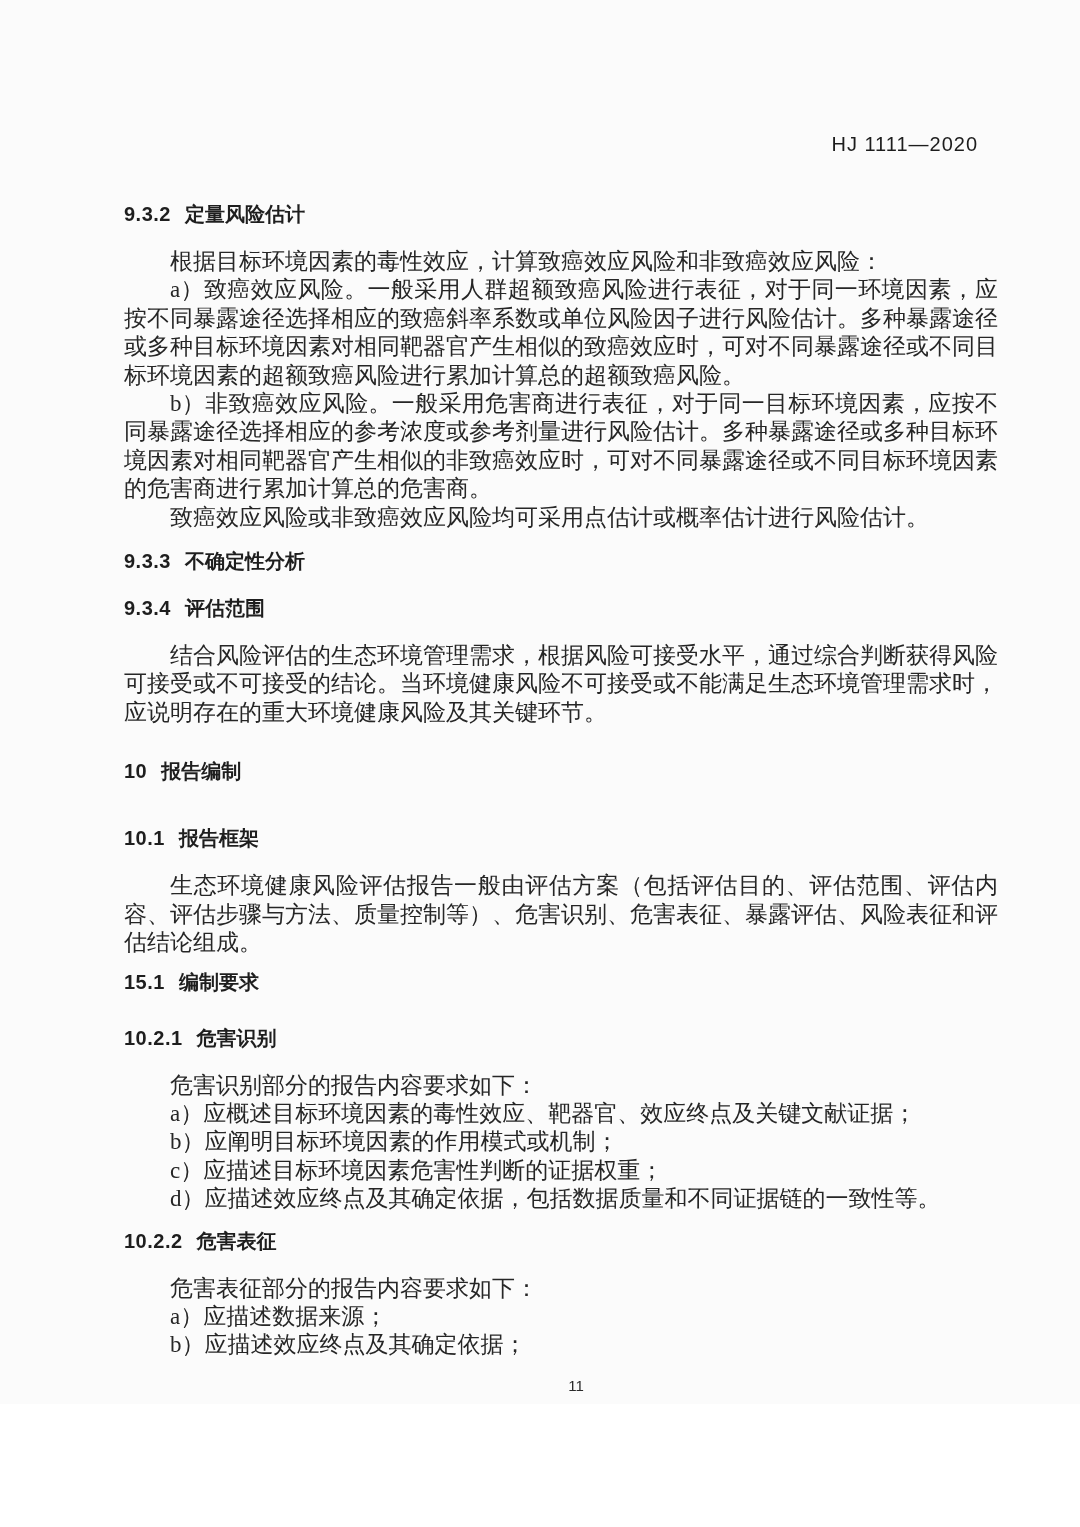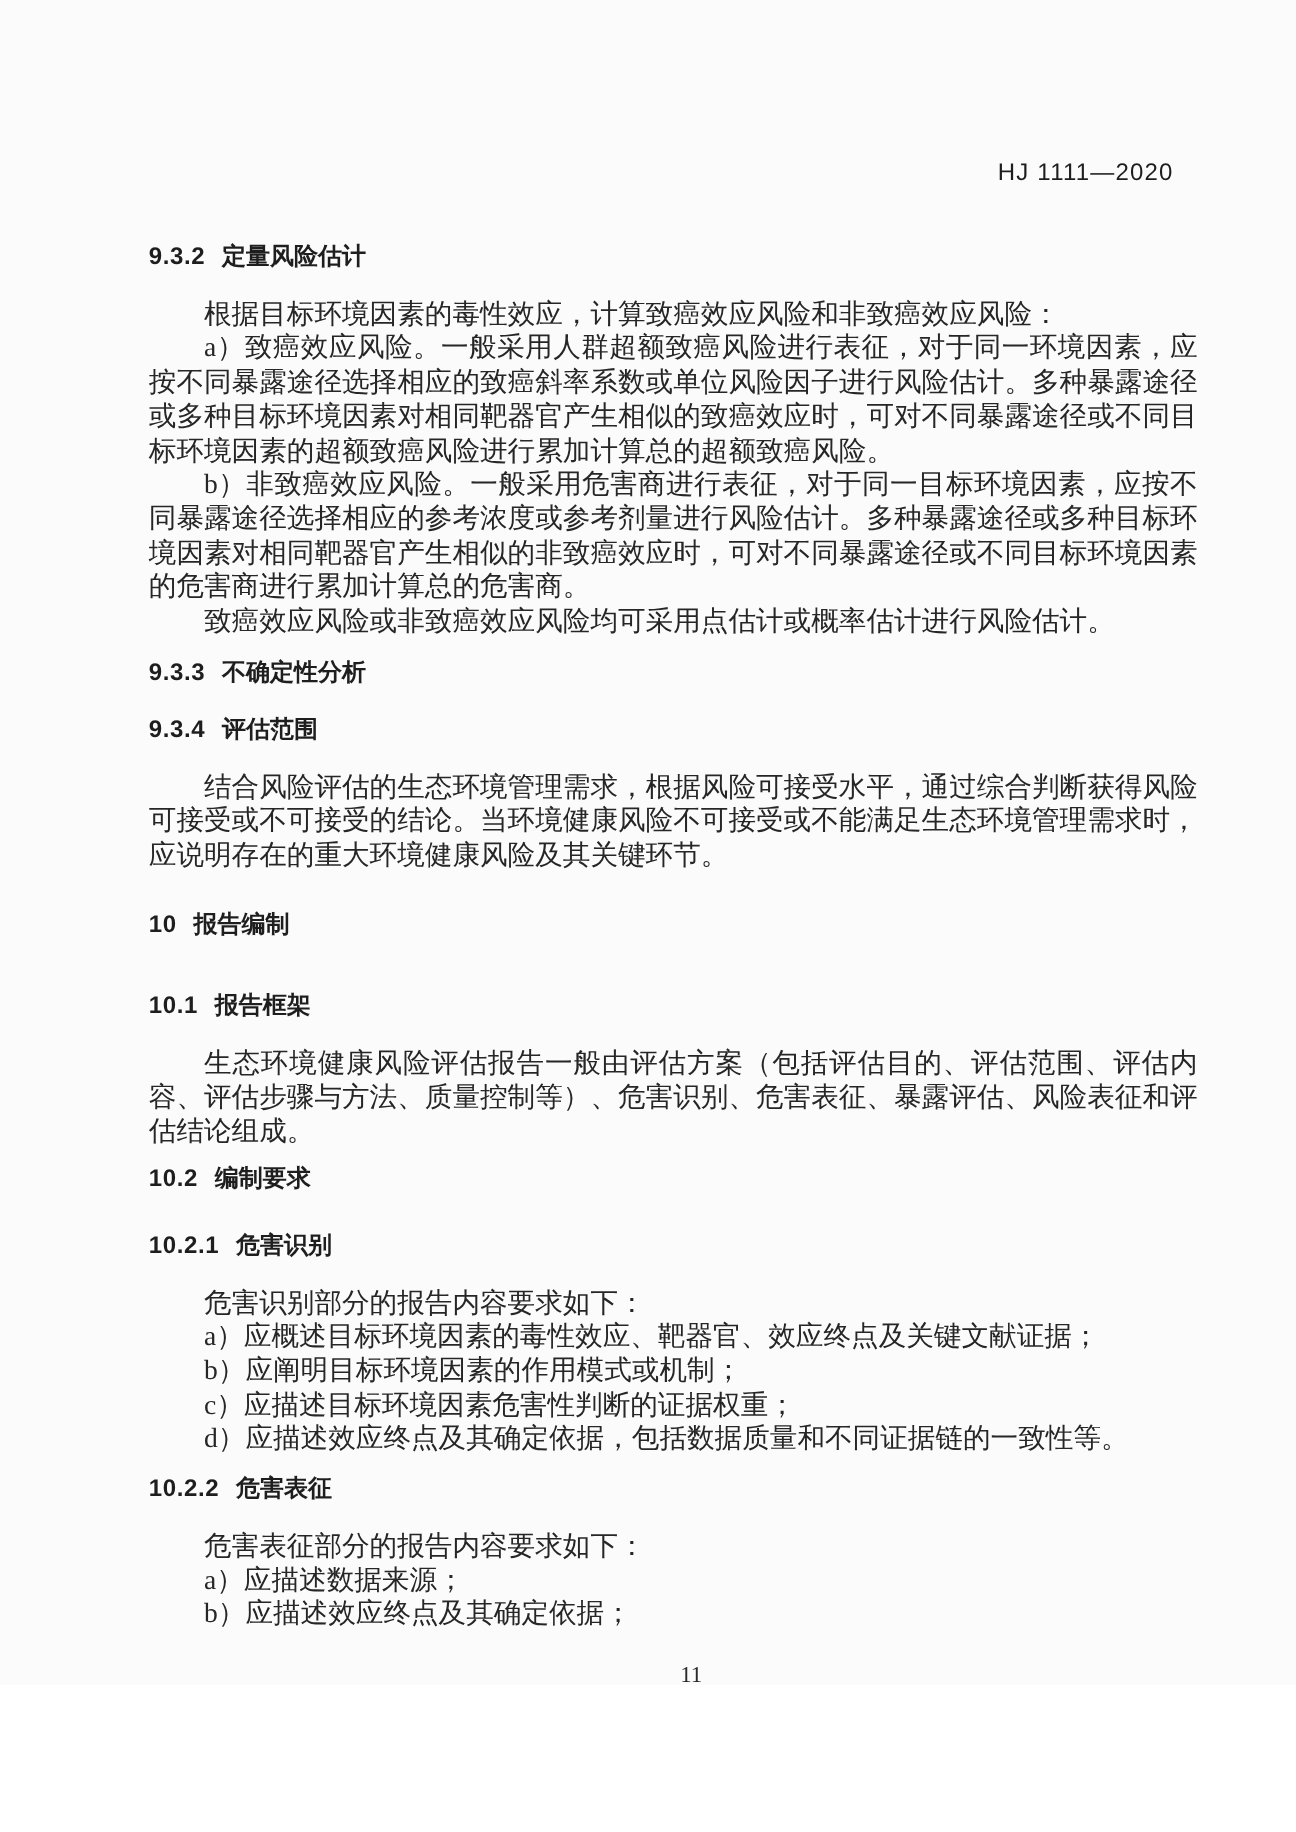--- a/index.html
+++ b/index.html
@@ -40,25 +40,25 @@
     margin:0;
     font-family:"Liberation Serif","DejaVu Serif",serif;
     font-size:23px;
     line-height:28.4px;
     text-align:justify;
     text-indent:2em;
     color:var(--ink);
   }
   .page-number{
     text-align:center;
-    font-family:Liberation Serif, serif;
-    font-size:19px;
+    font-family:Liberation Sans, sans-serif;
+    font-size:15px;
     line-height:26px;
     color:#2a2a2a;
-    margin-top:24px;
+    margin-top:13px;
     padding-left:30px;
   }
   .mt11{margin-top:11px}.mt14{margin-top:14px}
   .mt15{margin-top:15px}.mt16{margin-top:16px}.mt17{margin-top:17px}
   .mt29{margin-top:29px}.mt31{margin-top:31px}.mt40{margin-top:40px}
   .mt46{margin-top:46px}
 </style>
 </head>
 <body>
 
@@ -83,21 +83,21 @@
     <h3 class="hd mt16"><span class="num">9.3.4</span><span class="ttl">评估范围</span></h3>
 
     <p class="para mt14">结合风险评估的生态环境管理需求，根据风险可接受水平，通过综合判断获得风险可接受或不可接受的结论。当环境健康风险不可接受或不能满足生态环境管理需求时，应说明存在的重大环境健康风险及其关键环节。</p>
 
     <h2 class="hd mt31"><span class="num">10</span><span class="ttl">报告编制</span></h2>
 
     <h3 class="hd mt40"><span class="num">10.1</span><span class="ttl">报告框架</span></h3>
 
     <p class="para mt16">生态环境健康风险评估报告一般由评估方案（包括评估目的、评估范围、评估内容、评估步骤与方法、质量控制等）、危害识别、危害表征、暴露评估、风险表征和评估结论组成。</p>
 
-    <h3 class="hd mt11"><span class="num">10.2</span><span class="ttl">编制要求</span></h3>
+    <h3 class="hd mt11"><span class="num">15.1</span><span class="ttl">编制要求</span></h3>
 
     <h3 class="hd mt29"><span class="num">10.2.1</span><span class="ttl">危害识别</span></h3>
 
     <p class="para mt17">危害识别部分的报告内容要求如下：</p>
     <p class="para">a）应概述目标环境因素的毒性效应、靶器官、效应终点及关键文献证据；</p>
     <p class="para">b）应阐明目标环境因素的作用模式或机制；</p>
     <p class="para">c）应描述目标环境因素危害性判断的证据权重；</p>
     <p class="para">d）应描述效应终点及其确定依据，包括数据质量和不同证据链的一致性等。</p>
 
     <h3 class="hd mt14"><span class="num">10.2.2</span><span class="ttl">危害表征</span></h3>

